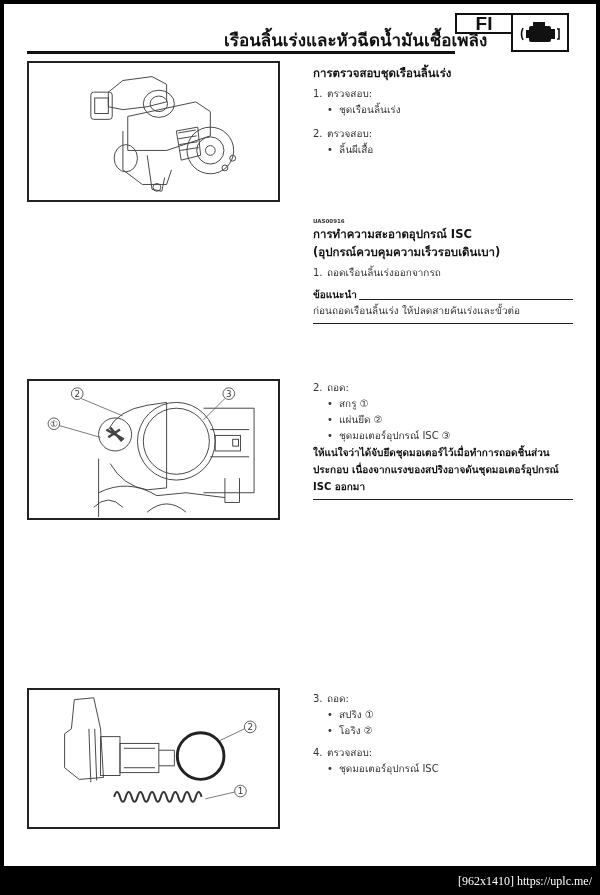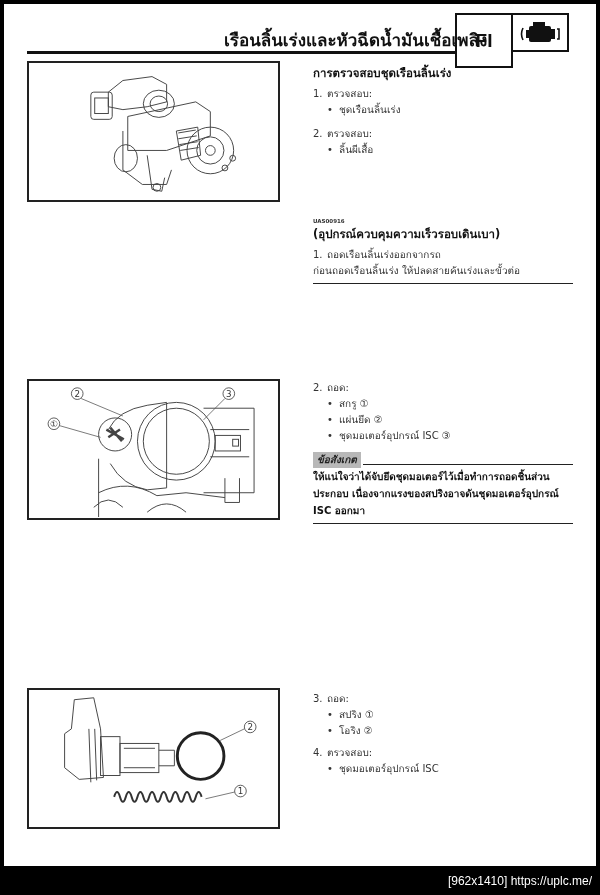--- a/index.html
+++ b/index.html
@@ -15,21 +15,21 @@
   }
   .header-title {
     position: absolute; left: 220px; top: 22px; width: 230px;
     font-size: 17px; font-weight: bold; color: #111; white-space: nowrap;
     text-align: right;
   }
   .header-rule {
     position: absolute; left: 23px; top: 47px; width: 428px; height: 3px; background: #111;
   }
   .fi-box {
-    position: absolute; left: 451px; top: 9px; width: 58px; height: 55px;
+    position: absolute; left: 451px; top: 9px; width: 58px; height: 21px;
     border: 2px solid #111; box-sizing: border-box;
     display: flex; align-items: center; justify-content: center;
     font-weight: bold; font-size: 19px; color: #111;
     font-family: "Liberation Sans", sans-serif;
   }
   .engine-box {
     position: absolute; left: 507px; top: 9px; width: 58px; height: 39px;
     border: 2px solid #111; box-sizing: border-box;
     display: flex; align-items: center; justify-content: center;
   }
@@ -59,21 +59,21 @@
   .note-label {
     background: #b8b8b8; color: #222; font-style: italic; font-weight: bold;
     padding: 0 4px; font-size: 10px;
   }
   .note-body { font-weight: bold; color: #111; font-size: 10px; line-height: 17px; }
   .footer-bar {
     position: absolute; left: 0; top: 870px; width: 600px; height: 25px; background: #000;
   }
   .footer-text {
     position: absolute; right: 8px; top: 874px; color: #fff; font-size: 12px;
-    font-family: Liberation Sans, sans-serif;
+    font-family: Liberation Serif, serif;
   }
 </style>
 </head>
 <body>
 
 <div class="page">
 
   <div class="header-title">เรือนลิ้นเร่งและหัวฉีดน้ำมันเชื้อเพลิง</div>
   <div class="header-rule"></div>
   <div class="fi-box">FI</div>
@@ -189,27 +189,32 @@
       <span>ตรวจสอบ:</span>
     </div>
     <div class="bullet">
       <span class="dot">•</span>
       <span>ลิ้นผีเสื้อ</span>
     </div>
   </div>
 
   <div class="col" style="top:213px;">
     <div class="code">UAS00916</div>
+    <div class="sec-title">การทำความสะอาดอุปกรณ์ ISC</div>
     <div class="sec-title">(อุปกรณ์ควบคุมความเร็วรอบเดินเบา)</div>
 
     <div class="step">
       <span class="num">1.</span>
       <span>ถอดเรือนลิ้นเร่งออกจากรถ</span>
     </div>
 
+    <div class="tip-head">
+      <span>ข้อแนะนำ</span>
+      <span class="line"></span>
+    </div>
     <div>ก่อนถอดเรือนลิ้นเร่ง ให้ปลดสายคันเร่งและขั้วต่อ</div>
     <div class="rule"></div>
   </div>
 
   <div class="col" style="top:372px;">
     <div class="step">
       <span class="num">2.</span>
       <span>ถอด:</span>
     </div>
     <div class="bullet">
@@ -218,24 +223,20 @@
     </div>
     <div class="bullet">
       <span class="dot">•</span>
       <span>แผ่นยึด ②</span>
     </div>
     <div class="bullet">
       <span class="dot">•</span>
       <span>ชุดมอเตอร์อุปกรณ์ ISC ③</span>
     </div>
 
-    <div class="tip-head" style="margin-top:8px;">
-      <span class="note-label">ข้อสังเกต</span>
-      <span class="line"></span>
-    </div>
     <div class="note-body">ให้แน่ใจว่าได้จับยึดชุดมอเตอร์ไว้เมื่อทำการถอดชิ้นส่วนประกอบ เนื่องจากแรงของสปริงอาจดันชุดมอเตอร์อุปกรณ์ ISC ออกมา</div>
     <div class="rule"></div>
   </div>
 
   <div class="col" style="top:683px;">
     <div class="step">
       <span class="num">3.</span>
       <span>ถอด:</span>
     </div>
     <div class="bullet">

